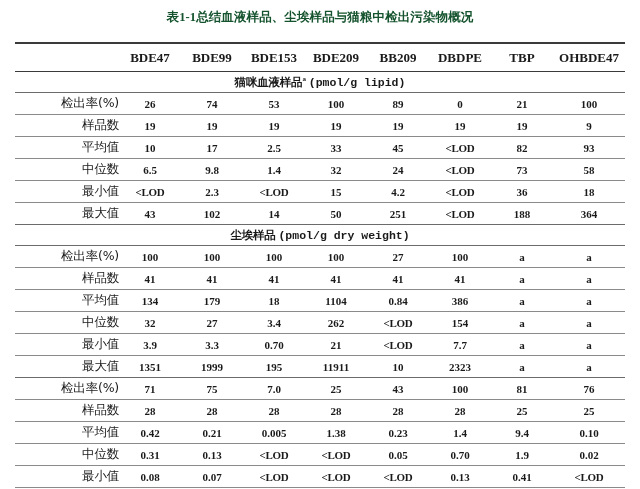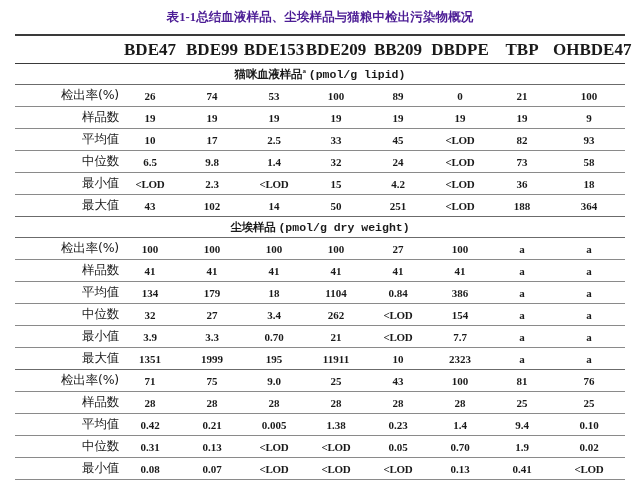--- a/index.html
+++ b/index.html
@@ -21,22 +21,22 @@
     position: relative;
     box-sizing: border-box;
     padding: 0;
   }
   .table-title {
     text-align: center;
     font-size: 12.5px;
     font-weight: bold;
     letter-spacing: 0.1px;
     padding-top: 9px;
-    padding-bottom: 8px;
-    color: #4c1d95;
+    padding-bottom: 16px;
+    color: #14532d;
   }
   table.main {
     border-collapse: collapse;
     width: 606px;
     margin: 0 auto;
     table-layout: fixed;
     font-size: 11px;
   }
   table.main td, table.main th {
     padding: 0;
@@ -49,21 +49,21 @@
   col.c-last  { width: 72px;  }
 
   tr.rule-top > * {
     border-top: 2.1px solid #3a3a3a;
   }
   tr.head-row > * {
     border-bottom: 1.6px solid #3a3a3a;
   }
   tr.head-row th {
     font-weight: bold;
-    font-size: 17px;
+    font-size: 13px;
     text-align: center;
     height: 27px;
     letter-spacing: 0px;
     white-space: nowrap;
   }
   tr.section-row td {
     text-align: center;
     font-weight: bold;
     font-size: 11.5px;
     height: 20px;
@@ -273,21 +273,21 @@
           <td>11911</td>
           <td>10</td>
           <td>2323</td>
           <td>a</td>
           <td>a</td>
         </tr>
         <tr class="data-row">
           <td class="rowlabel">检出率(%)</td>
           <td>71</td>
           <td>75</td>
-          <td>9.0</td>
+          <td>7.0</td>
           <td>25</td>
           <td>43</td>
           <td>100</td>
           <td>81</td>
           <td>76</td>
         </tr>
         <tr class="data-row">
           <td class="rowlabel">样品数</td>
           <td>28</td>
           <td>28</td>

